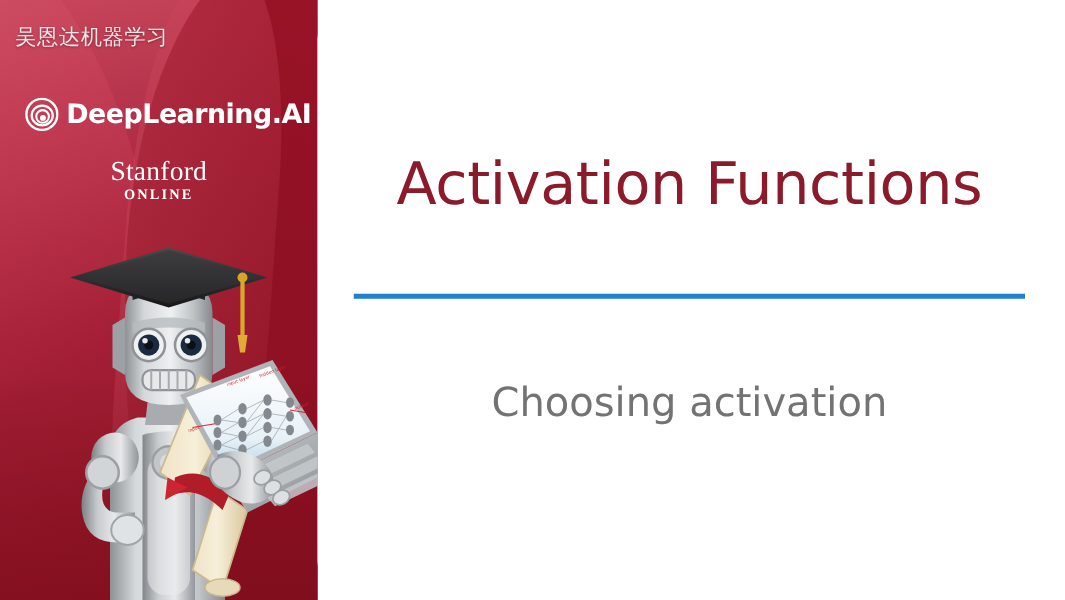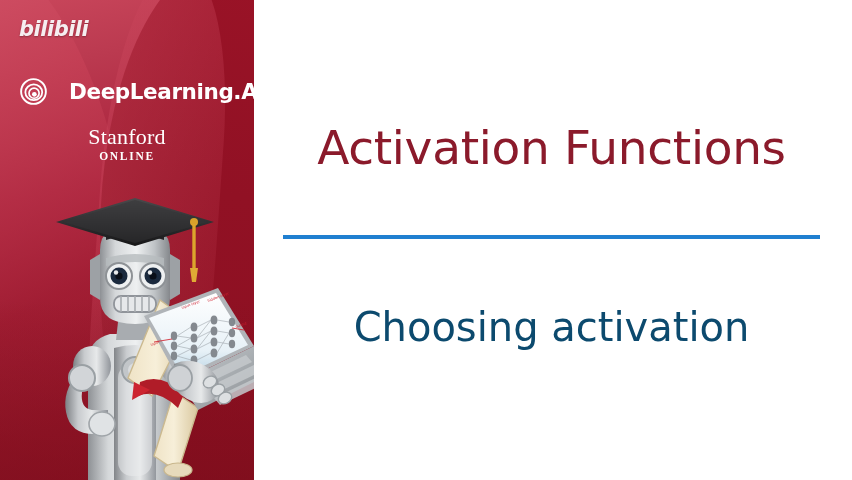--- a/index.html
+++ b/index.html
@@ -110,21 +110,21 @@
     align-items: center;
     z-index: 6;
   }
   .dl-mark {
     width: 27px;
     height: 27px;
     flex: 0 0 auto;
     display: block;
   }
   .dl-word {
-    margin-left: 22px;
+    margin-left: 6px;
     color: #ffffff;
     font-size: 21.5px;
     font-weight: bold;
     letter-spacing: -0.4px;
     font-family: "DejaVu Sans", sans-serif;
     white-space: nowrap;
   }
 
   
   .stanford-lockup {
@@ -205,42 +205,42 @@
     background: #1f7fd0;
   }
   .subtitle-block {
     position: absolute;
     left: 29px;
     top: 302px;
     width: 537px;
     text-align: center;
   }
   .slide-subtitle {
-    color: #0c4a6e;
-    font-size: 40px;
+    color: #737373;
+    font-size: 32px;
     font-weight: normal;
     font-family: "DejaVu Sans", sans-serif;
     line-height: 1.28;
   }
   .sub-line { display: block; }
 </style>
 </head>
 <body>
 
 <div id="slide">
 
   <div class="left-panel">
     <div class="swoosh-light"></div>
     <div class="swoosh-dark"></div>
     <div class="swoosh-edge"></div>
     <div class="panel-bottom-glow"></div>
   </div>
 
   <div class="bili-bar">
-    <span class="bili-logo">bilibili</span>
+    <span class="bili-cn">吴恩达机器学习</span>
   </div>
 
   <div class="dl-lockup">
     <svg class="dl-mark" viewBox="0 0 48 48">
       <circle cx="24" cy="24" r="22" fill="none" stroke="#ffffff" stroke-width="3.4"></circle>
       <ellipse cx="24.5" cy="25.5" rx="15" ry="14" fill="none" stroke="#ffffff" stroke-width="3.2"></ellipse>
       <ellipse cx="25" cy="27" rx="9" ry="9" fill="none" stroke="#ffffff" stroke-width="3"></ellipse>
       <circle cx="25.5" cy="29" r="4.2" fill="#ffffff"></circle>
     </svg>
     <span class="dl-word">DeepLearning.AI</span>

